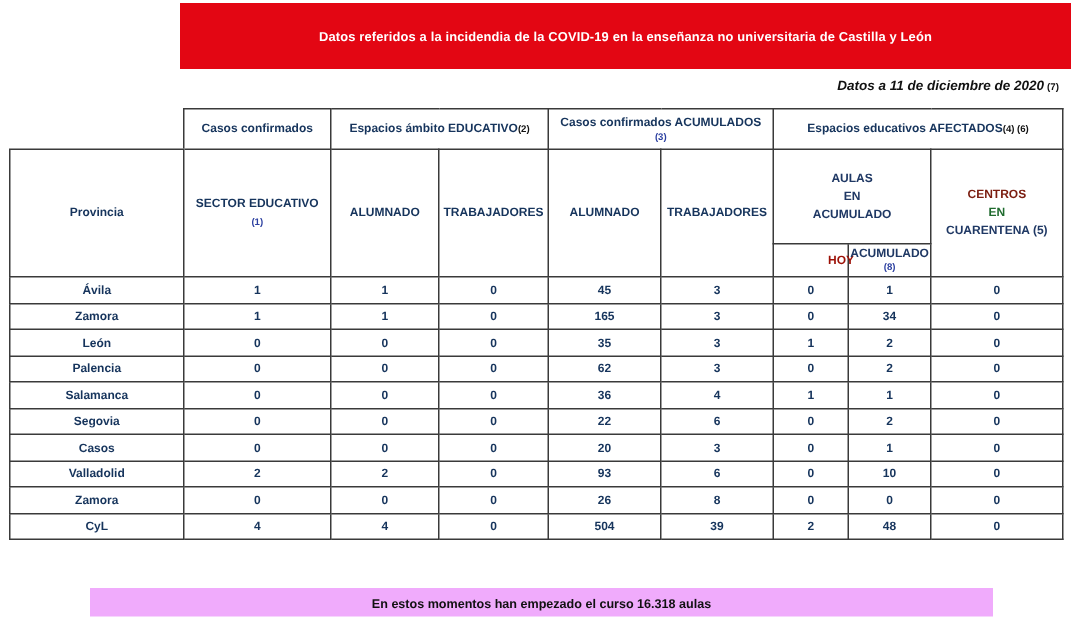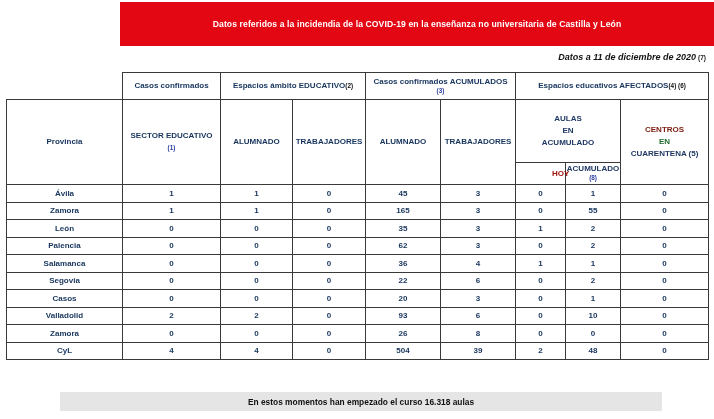--- a/index.html
+++ b/index.html
@@ -139,21 +139,21 @@
   tr.first-data td { border-top: 2px solid #111111; }
   tr.sep-row td { border-top: 2px solid #111111; }
 
   
   #footer-banner {
     position: absolute;
     left: 60px;
     top: 392px;
     width: 602px;
     height: 19px;
-    background: #e5e5e5;
+    background: #f0abfc;
     display: flex;
     align-items: center;
     justify-content: center;
   }
   #footer-banner .footer-text {
     font-size: 8.4px;
     font-weight: bold;
     color: #111111;
     white-space: nowrap;
   }
@@ -254,21 +254,21 @@
       <td class="val">0</td>
     </tr>
     <tr class="data-row">
       <td class="prov">Zamora</td>
       <td class="val">1</td>
       <td class="val">1</td>
       <td class="val">0</td>
       <td class="val">165</td>
       <td class="val">3</td>
       <td class="val">0</td>
-      <td class="val-green">55</td>
+      <td class="val-green">34</td>
       <td class="val">0</td>
     </tr>
     <tr class="data-row">
       <td class="prov">León</td>
       <td class="val">0</td>
       <td class="val">0</td>
       <td class="val">0</td>
       <td class="val">35</td>
       <td class="val">3</td>
       <td class="val-red">1</td>

